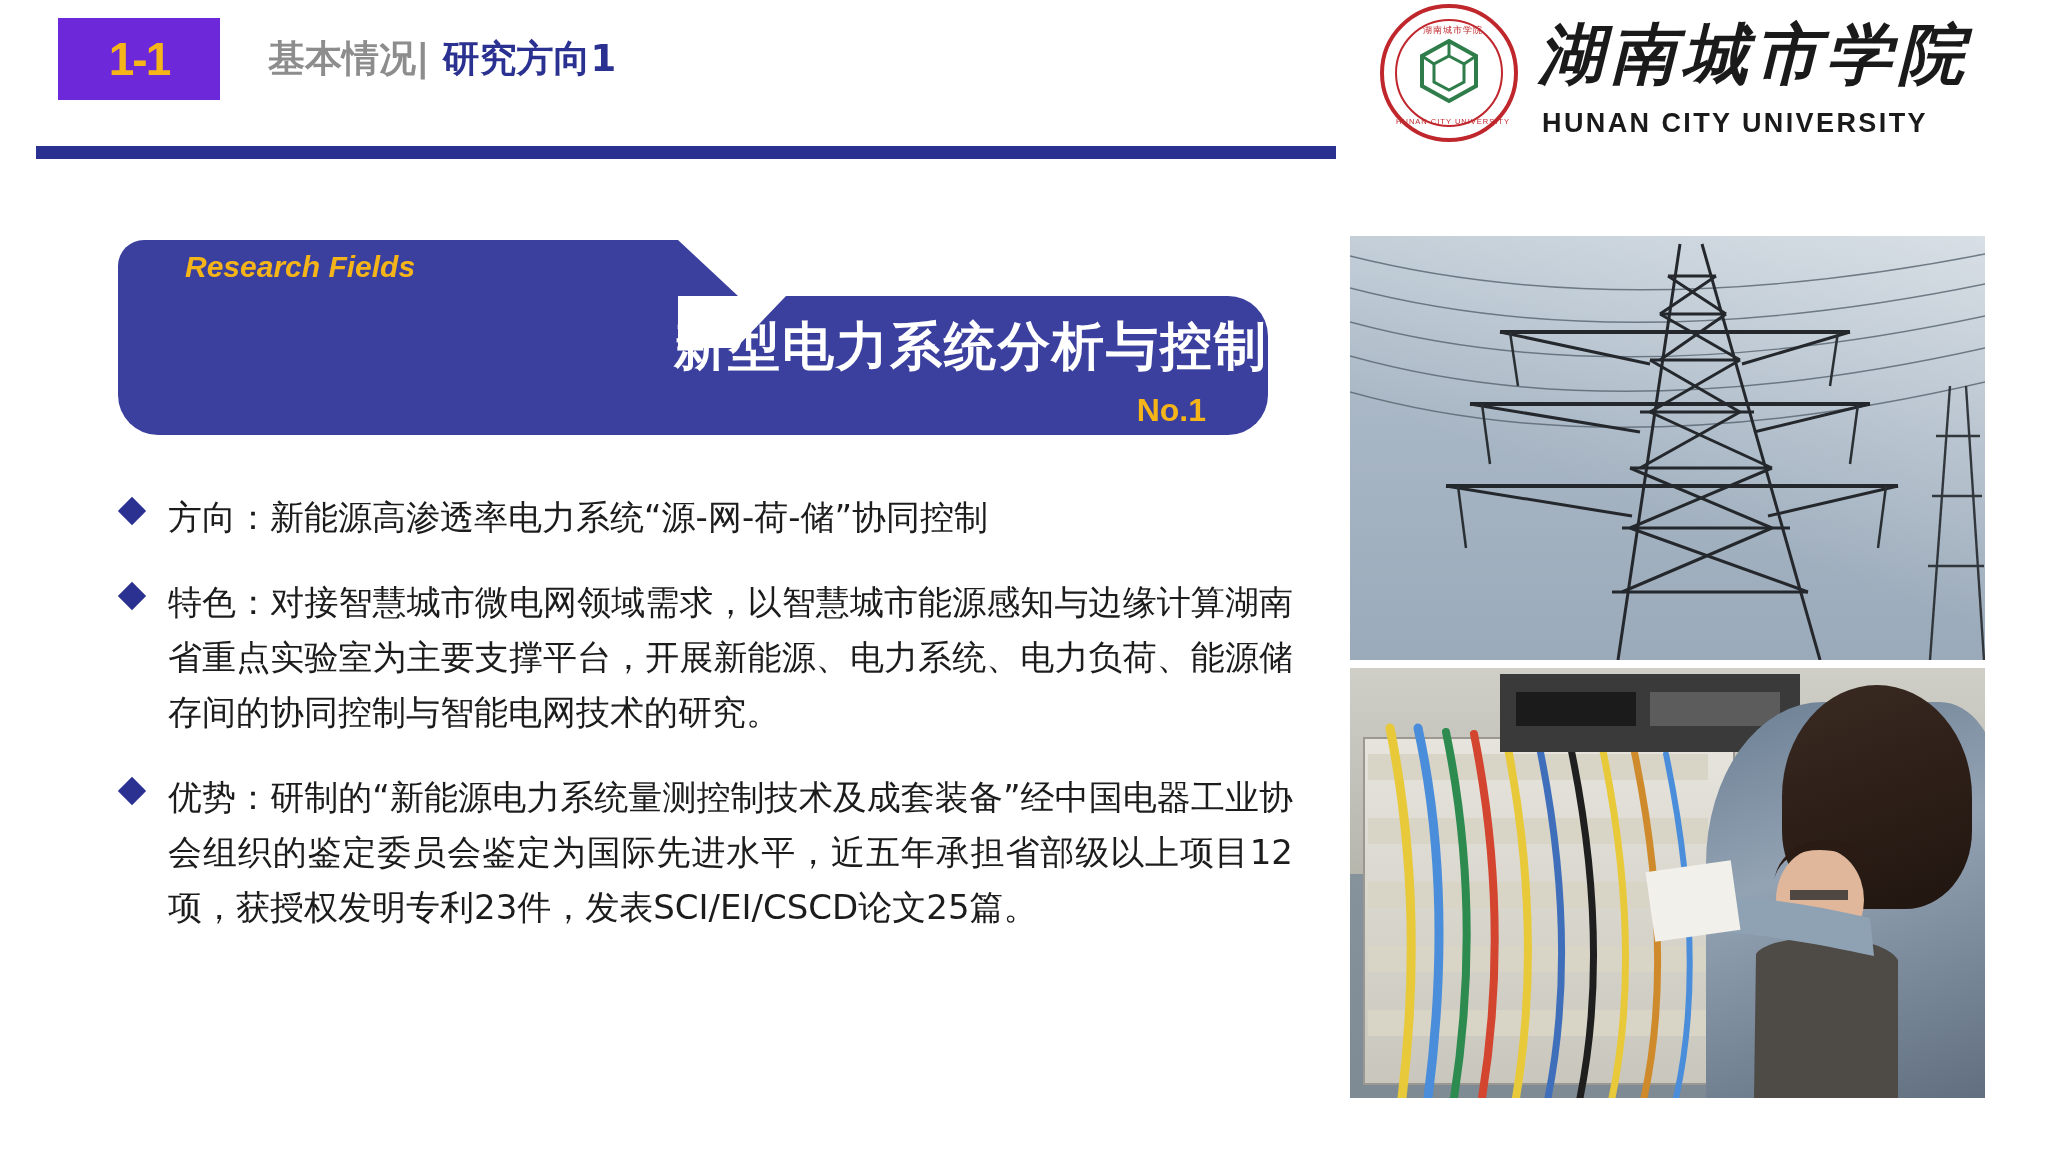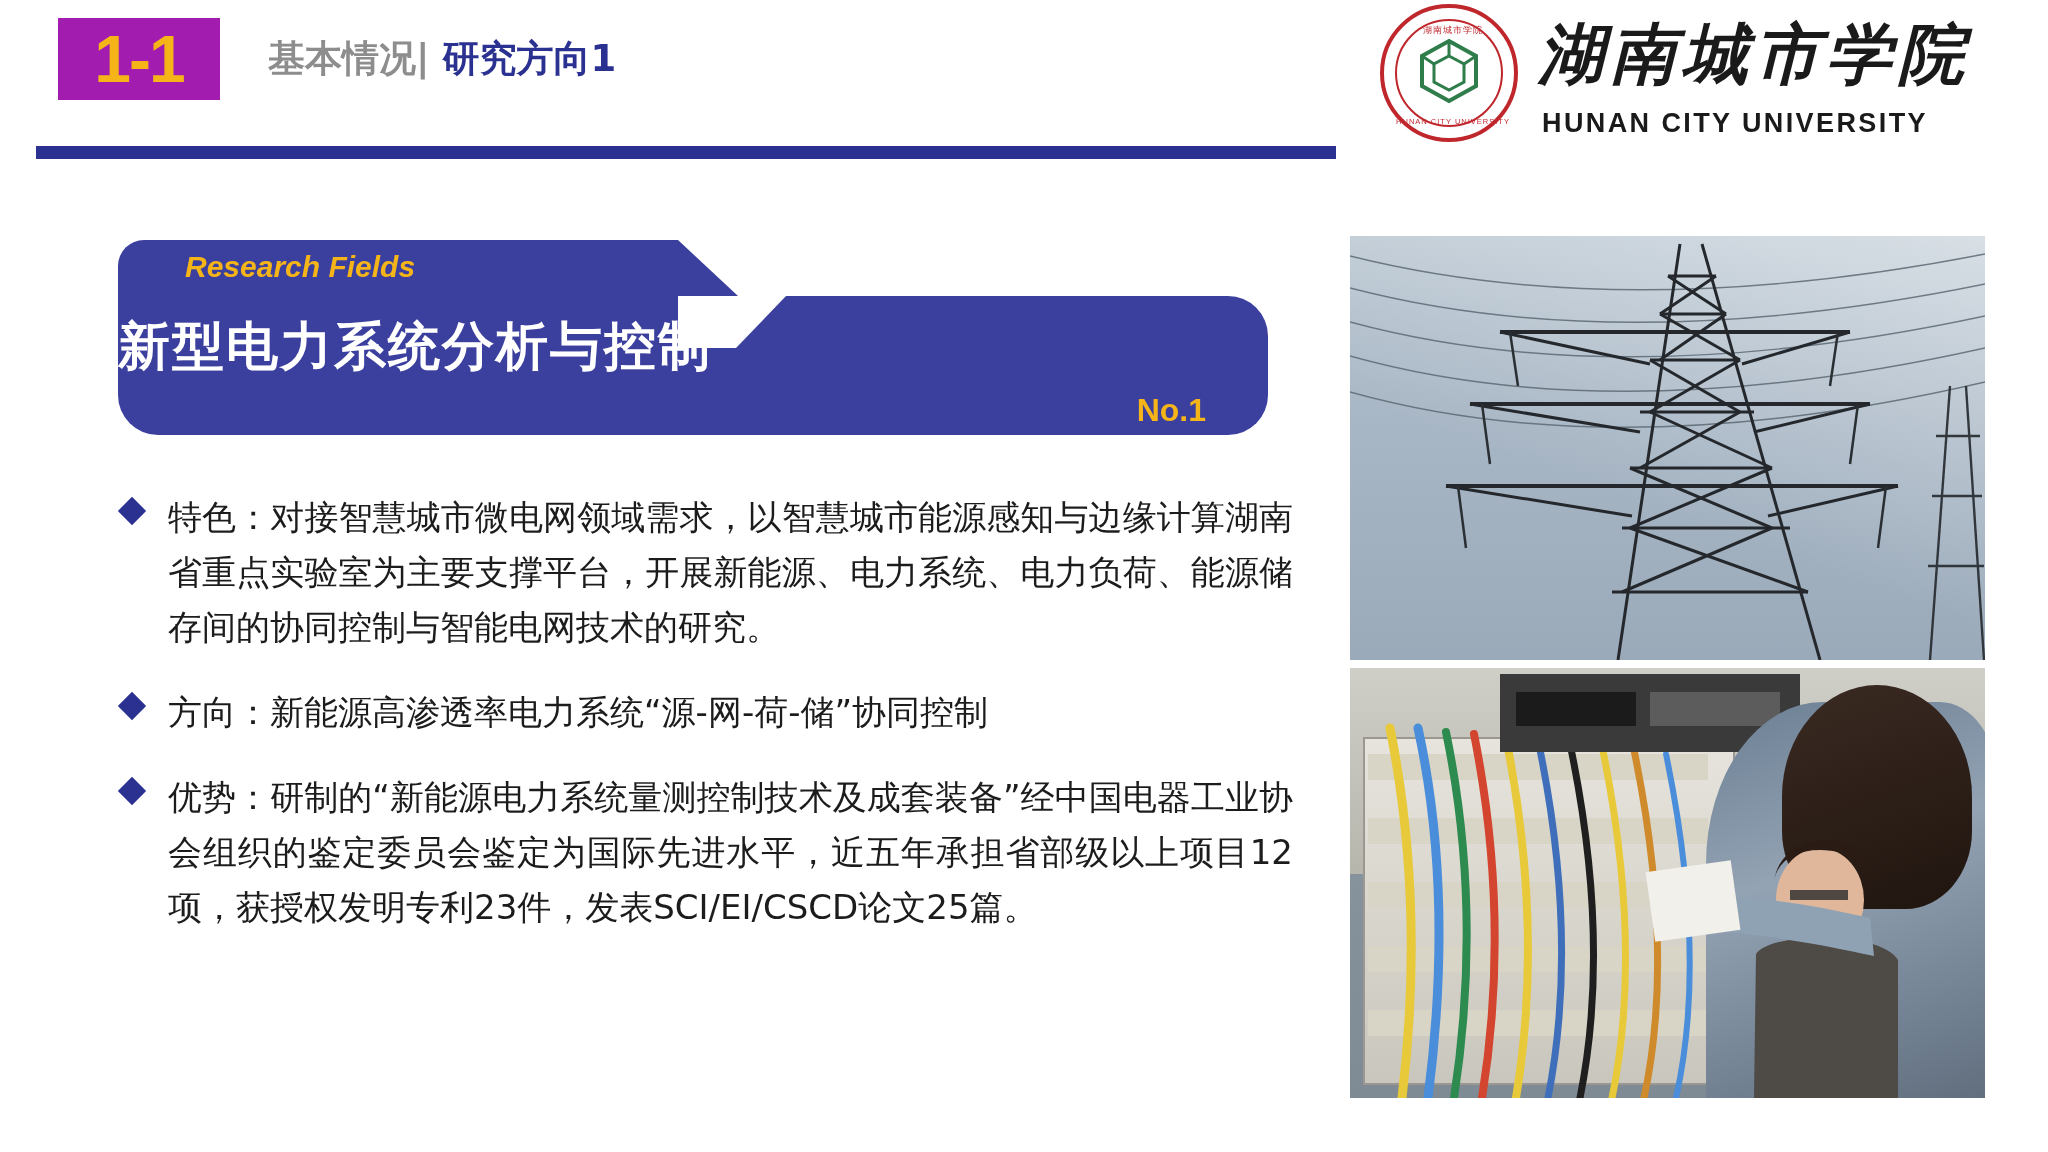--- a/index.html
+++ b/index.html
@@ -19,23 +19,23 @@
   .slide-header {
     position: absolute;
     left: 0; top: 0;
     width: 2048px;
     height: 170px;
   }
   .header-badge {
     position: absolute;
     left: 58px; top: 18px;
     width: 162px; height: 82px;
-    background: #a21caf;
+    background: #6d28d9;
     color: #f5b518;
-    font-size: 66px;
+    font-size: 46px;
     font-weight: bold;
     line-height: 82px;
     text-align: center;
     letter-spacing: -2px;
     font-family: "Liberation Sans", sans-serif;
   }
   .header-title {
     position: absolute;
     left: 268px; top: 16px;
     height: 86px;
@@ -152,21 +152,21 @@
     position: absolute;
     left: 560px; top: 56px;
     width: 108px; height: 52px;
     background: #ffffff;
     clip-path: polygon(0 0, 108px 0, 58px 52px, 0 52px);
   }
   .banner-heading {
     position: absolute;
     left: 0; top: 72px;
     width: 1150px;
-    text-align: left;
+    text-align: right;
     color: #ffffff;
     font-size: 52px;
     font-weight: bold;
     font-family: "DejaVu Sans", "Liberation Sans", sans-serif;
     letter-spacing: 2px;
   }
   .banner-no {
     position: absolute;
     right: 62px; bottom: 6px;
     color: #f5b518;
@@ -284,26 +284,26 @@
   <div class="banner-body"></div>
   <div class="banner-notch"></div>
   <div class="banner-heading">新型电力系统分析与控制</div>
   <div class="banner-no">No.1</div>
 </div>
 
 <div class="bullets">
 
   <div class="bullet-row">
     <span class="bullet-mark"></span>
-    <div class="bullet-text">特色：对接智慧城市微电网领域需求，以智慧城市能源感知与边缘计算湖南省重点实验室为主要支撑平台，开展新能源、电力系统、电力负荷、能源储存间的协同控制与智能电网技术的研究。</div>
+    <div class="bullet-text">方向：新能源高渗透率电力系统“源-网-荷-储”协同控制</div>
   </div>
 
   <div class="bullet-row">
     <span class="bullet-mark"></span>
-    <div class="bullet-text">方向：新能源高渗透率电力系统“源-网-荷-储”协同控制</div>
+    <div class="bullet-text">特色：对接智慧城市微电网领域需求，以智慧城市能源感知与边缘计算湖南省重点实验室为主要支撑平台，开展新能源、电力系统、电力负荷、能源储存间的协同控制与智能电网技术的研究。</div>
   </div>
 
   <div class="bullet-row">
     <span class="bullet-mark"></span>
     <div class="bullet-text">优势：研制的“新能源电力系统量测控制技术及成套装备”经中国电器工业协会组织的鉴定委员会鉴定为国际先进水平，近五年承担省部级以上项目12项，获授权发明专利23件，发表SCI/EI/CSCD论文25篇。</div>
   </div>
 
 </div>
 
 <div class="photo photo-top">

